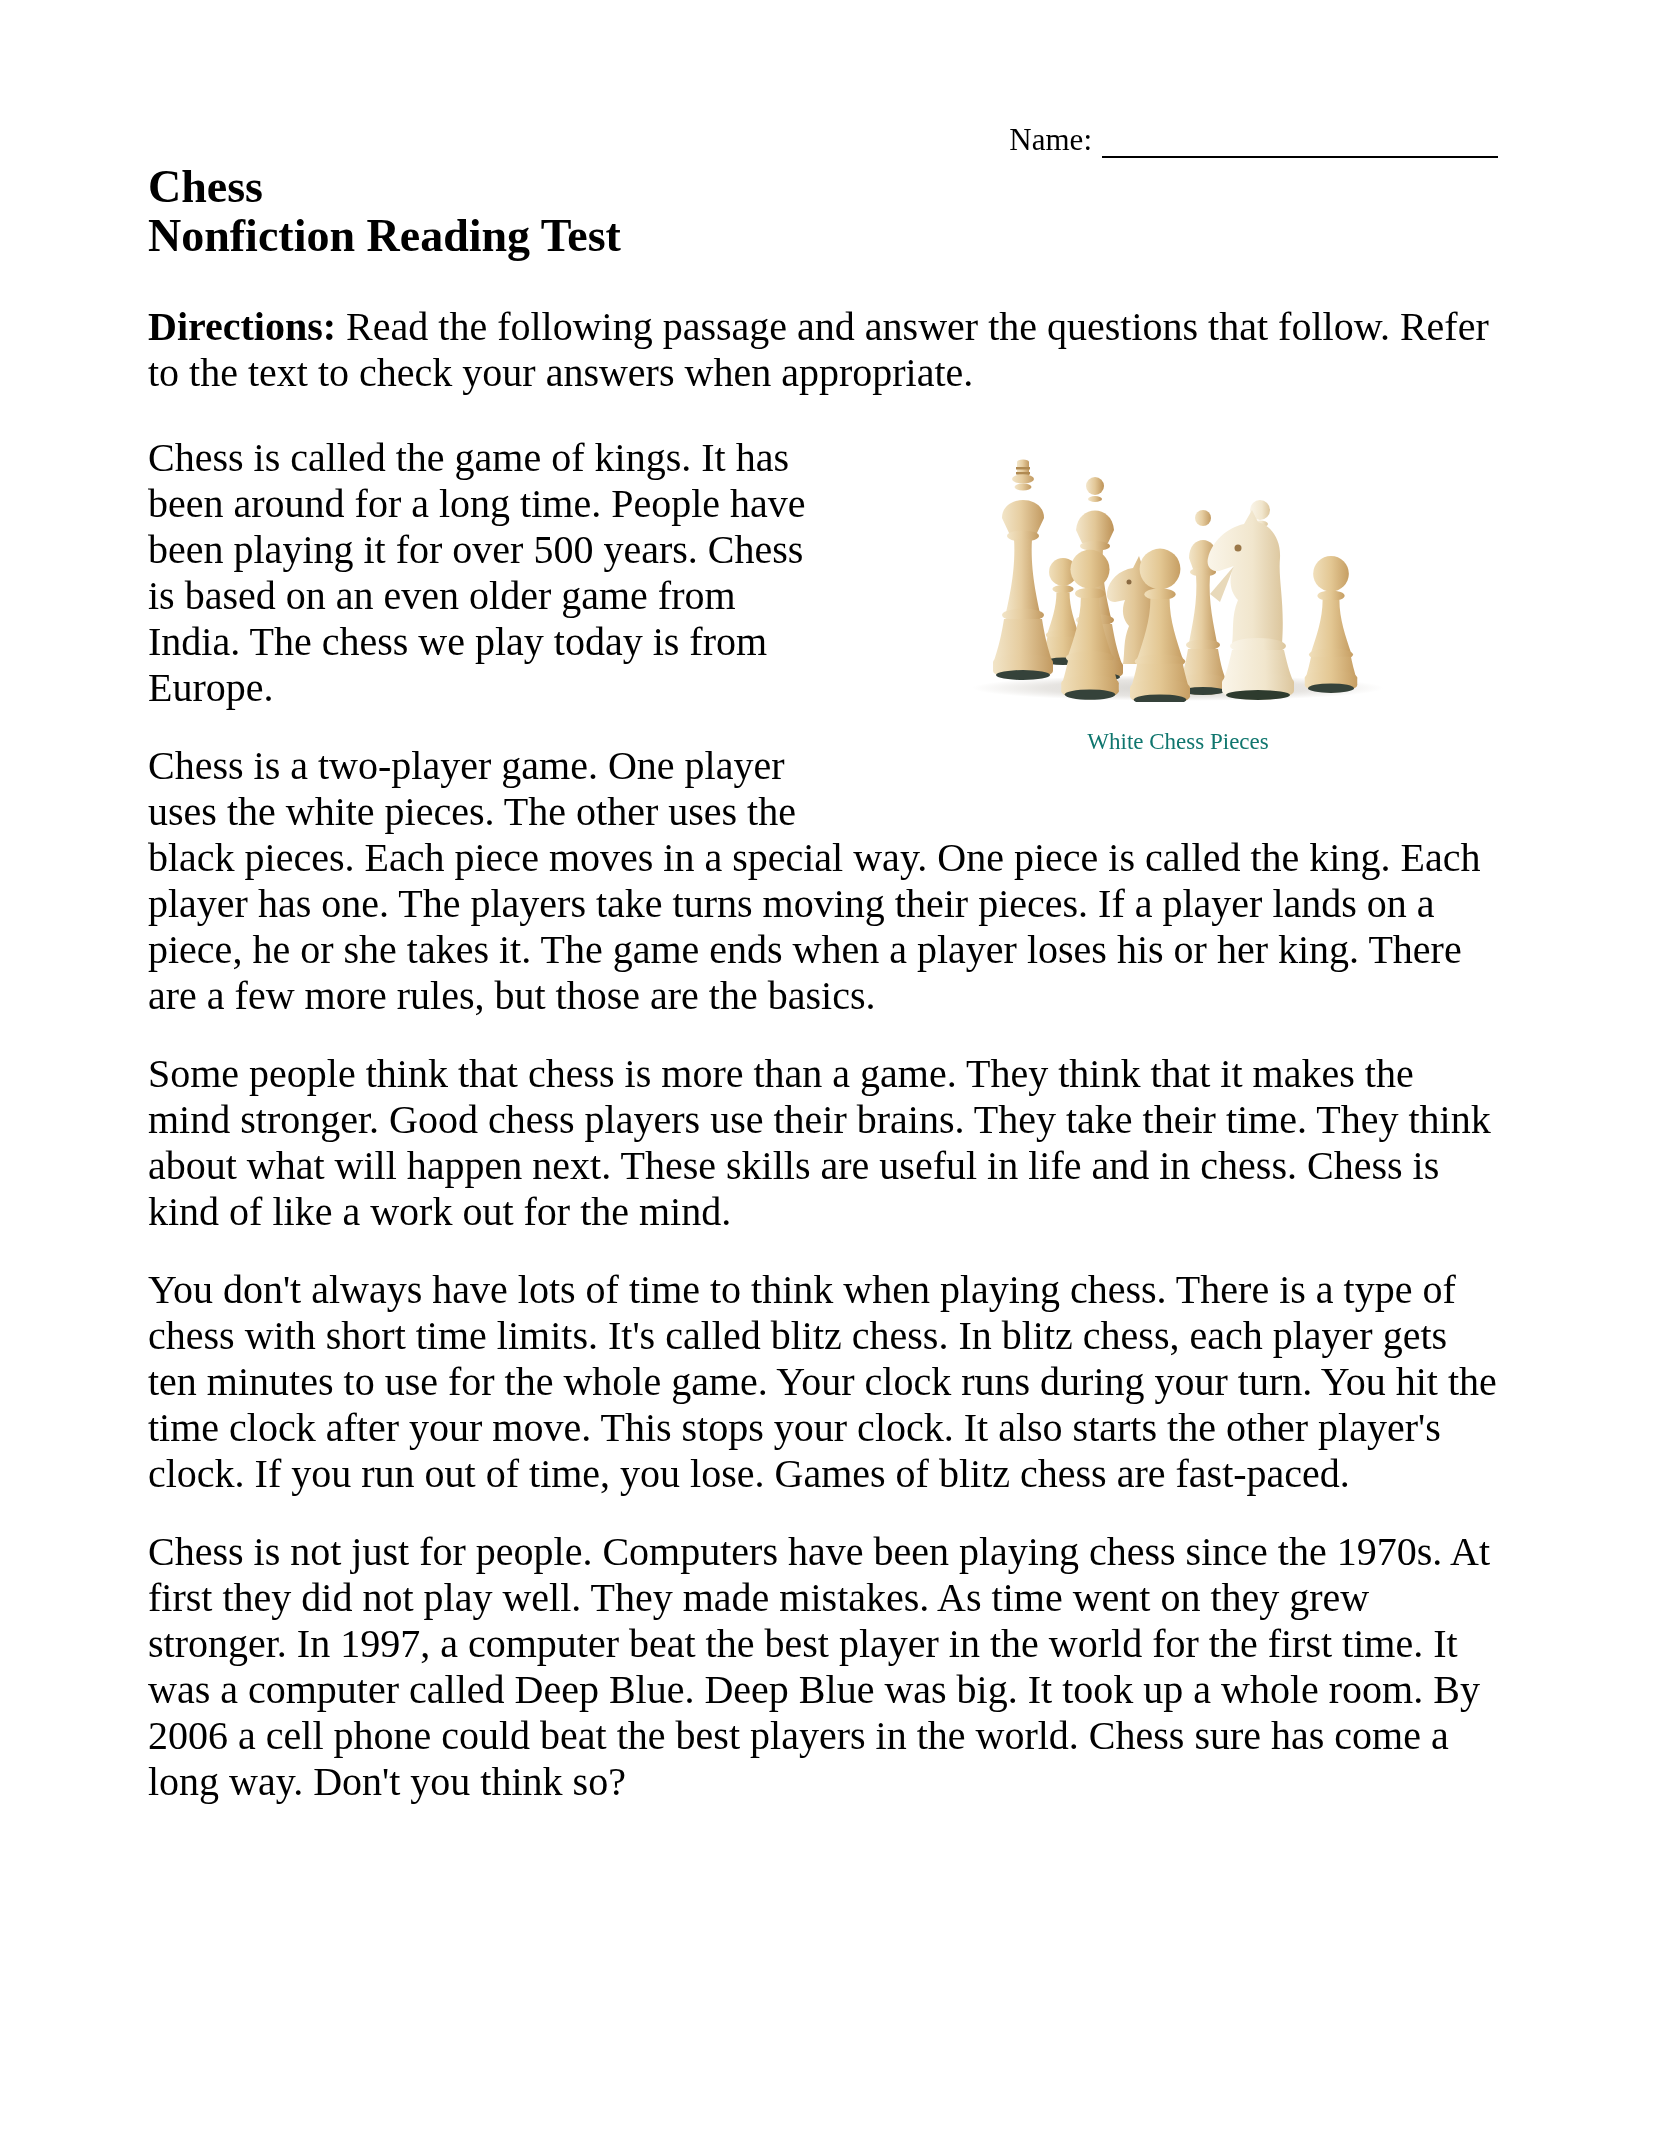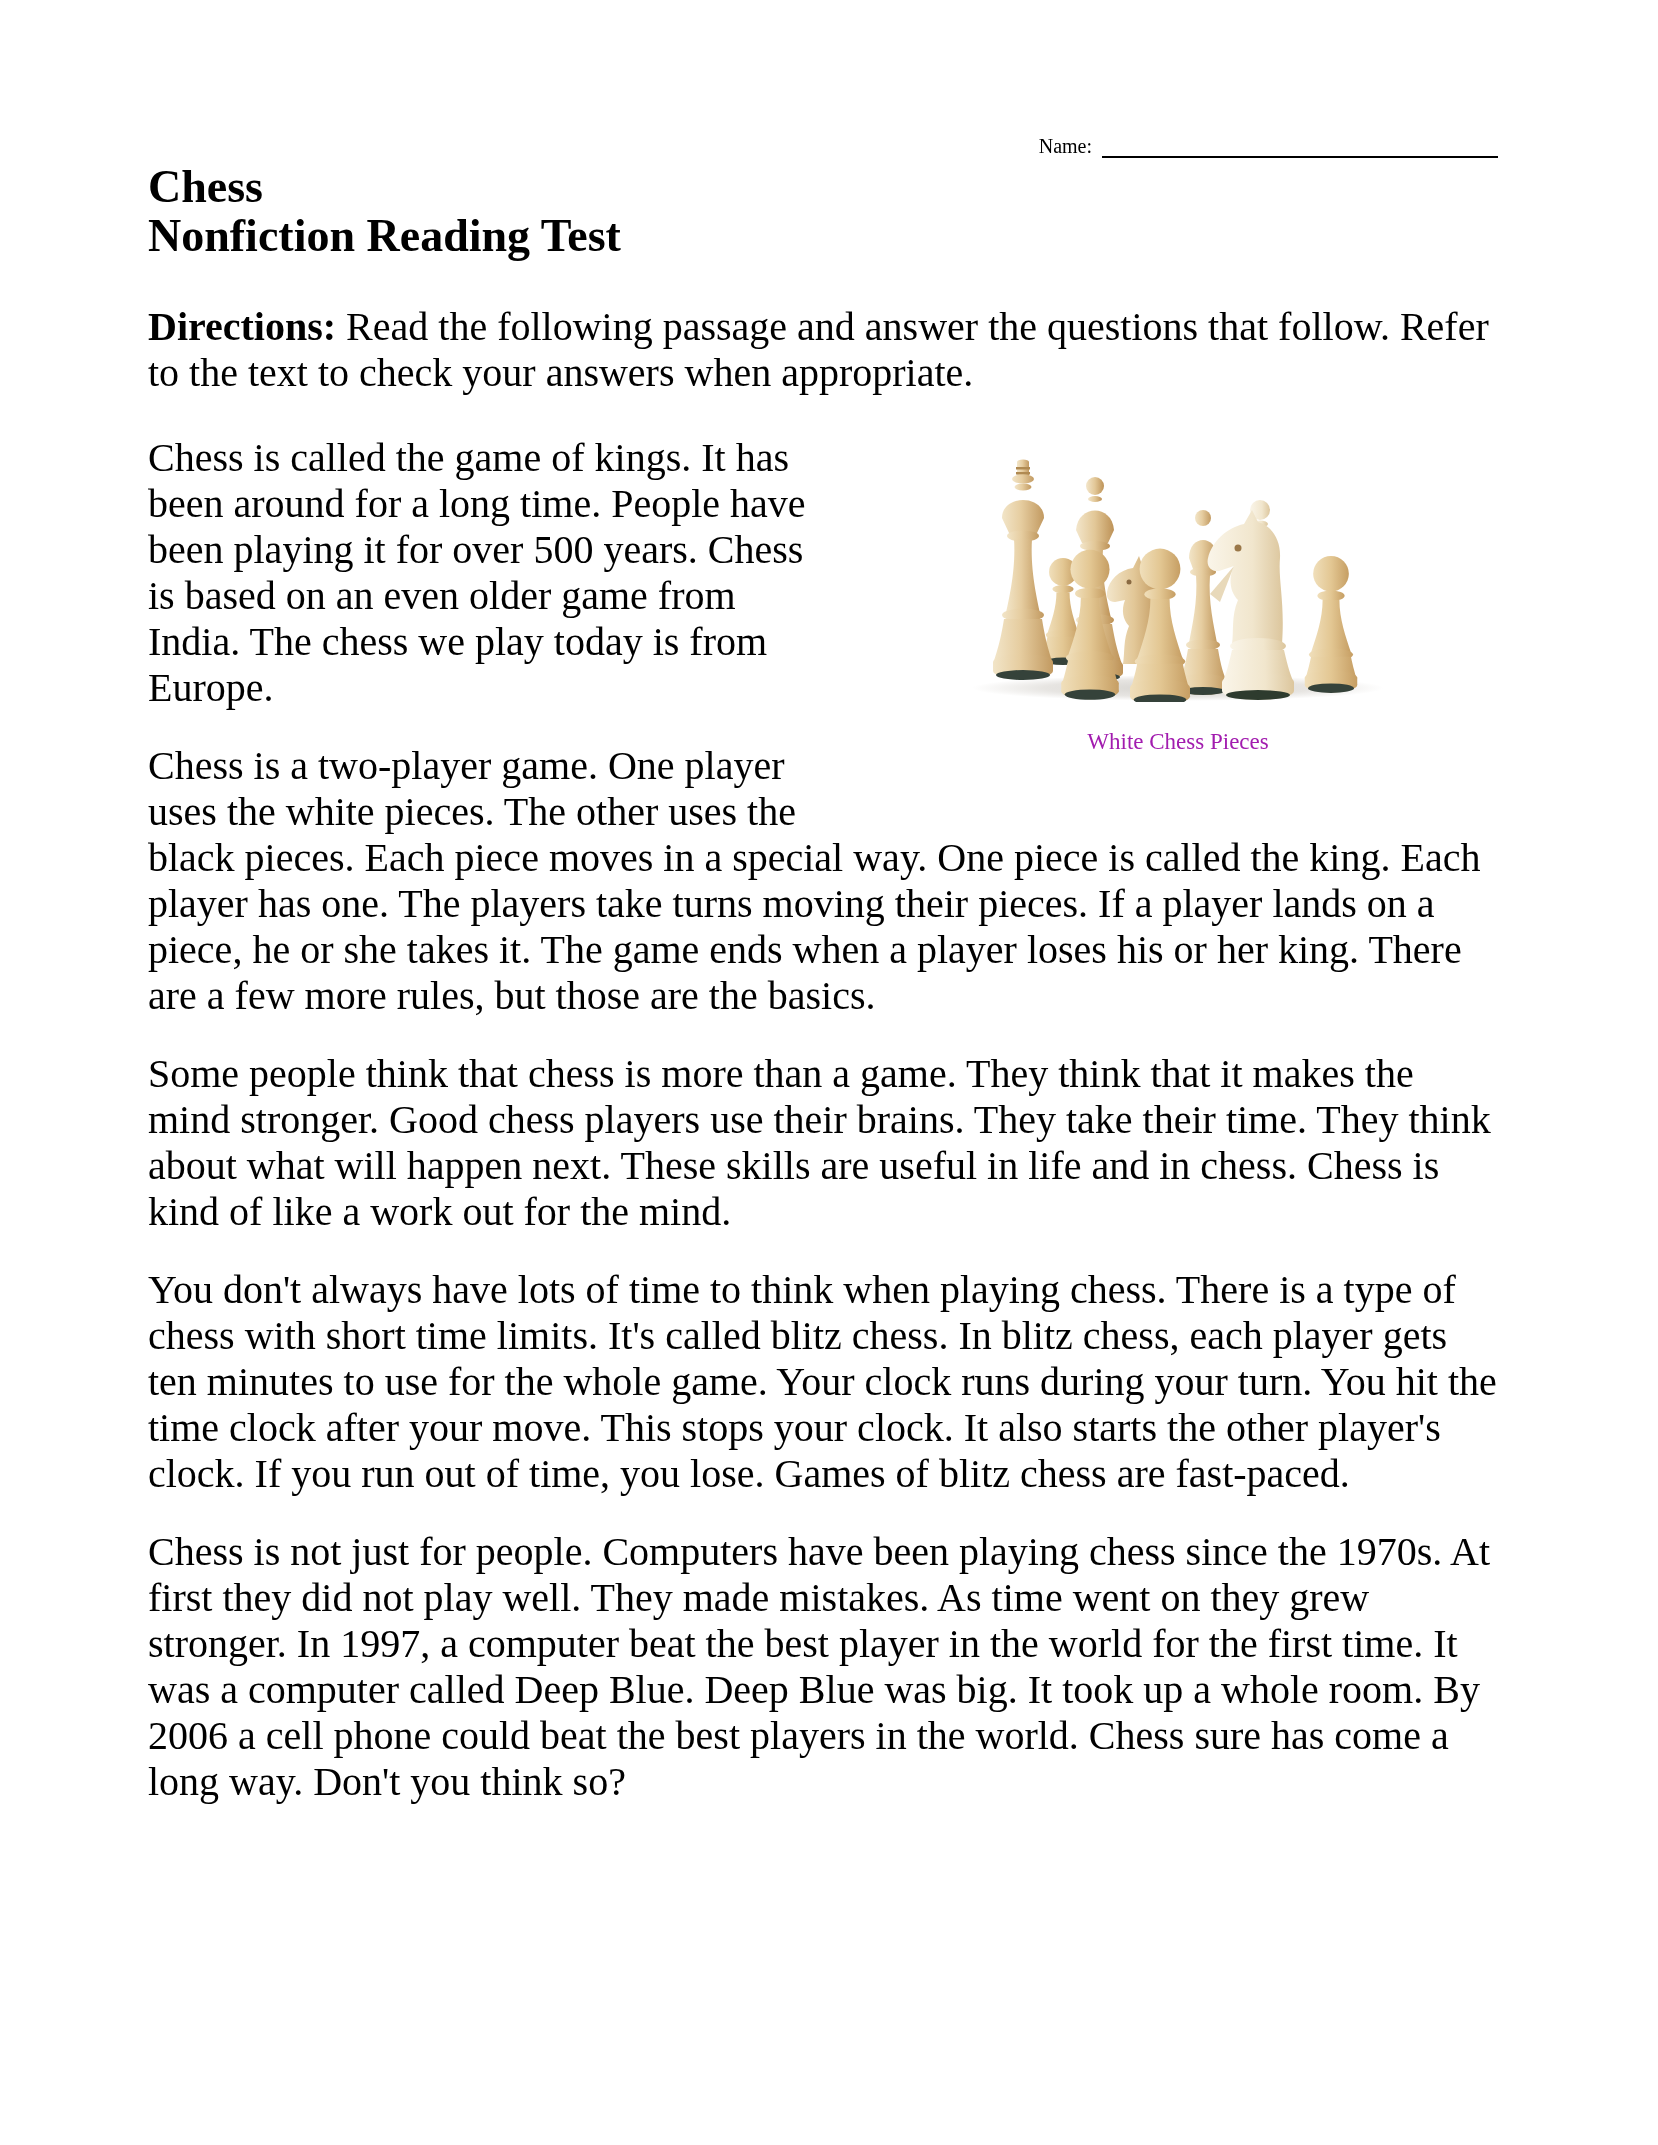--- a/index.html
+++ b/index.html
@@ -8,21 +8,21 @@
     background: #ffffff;
     color: #000000;
     font-family: "Liberation Serif", serif;
     overflow: hidden;
   }
   .page { padding: 118px 160px 40px 148px; }
 
   
   .name-row {
     display: flex; justify-content: flex-end; align-items: flex-end;
-    font-size: 20px; height: 40px;
+    font-size: 31px; height: 40px;
   }
   .name-blank {
     display: inline-block; width: 396px; height: 30px;
     border-bottom: 2px solid #000; margin-left: 10px;
   }
 
   
   .title { margin: 4px 0 0 0; font-size: 46px; line-height: 49px; font-weight: bold; }
 
   
@@ -33,21 +33,21 @@
   .passage { margin-top: 39px; font-size: 40px; line-height: 46px; }
   .passage p { margin: 16px 0 32px 0; }
 
   figure.chess-figure {
     float: right; width: 640px;
     margin: 17px 0 55px 26px; padding: 0;
   }
   .chess-figure svg { display: block; margin: 0 auto; }
   figcaption {
     text-align: center; font-size: 23px; line-height: 26px;
-    margin-top: 27px; color: #a21caf;
+    margin-top: 27px; color: #0f766e;
   }
 </style>
 </head>
 <body>
 
 <div class="page">
 
   <div class="name-row">
     <span>Name:</span>
     <span class="name-blank"></span>

